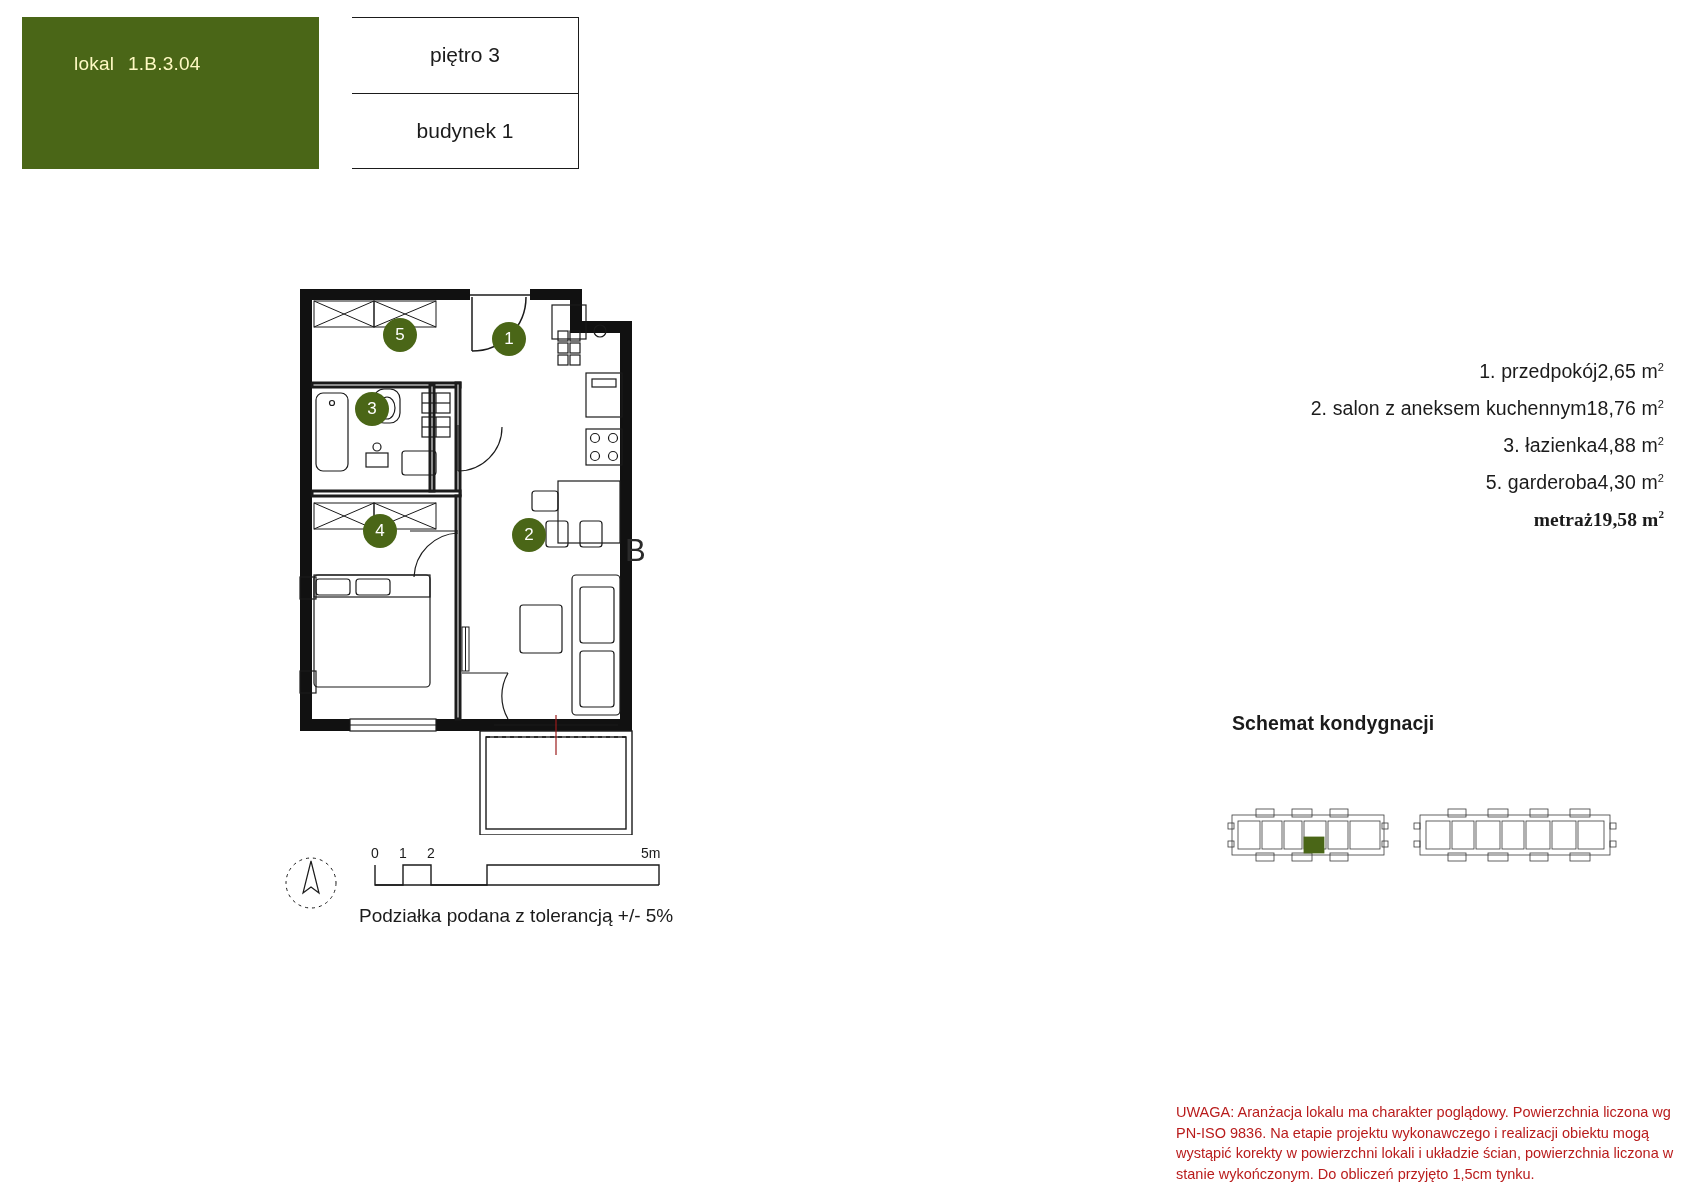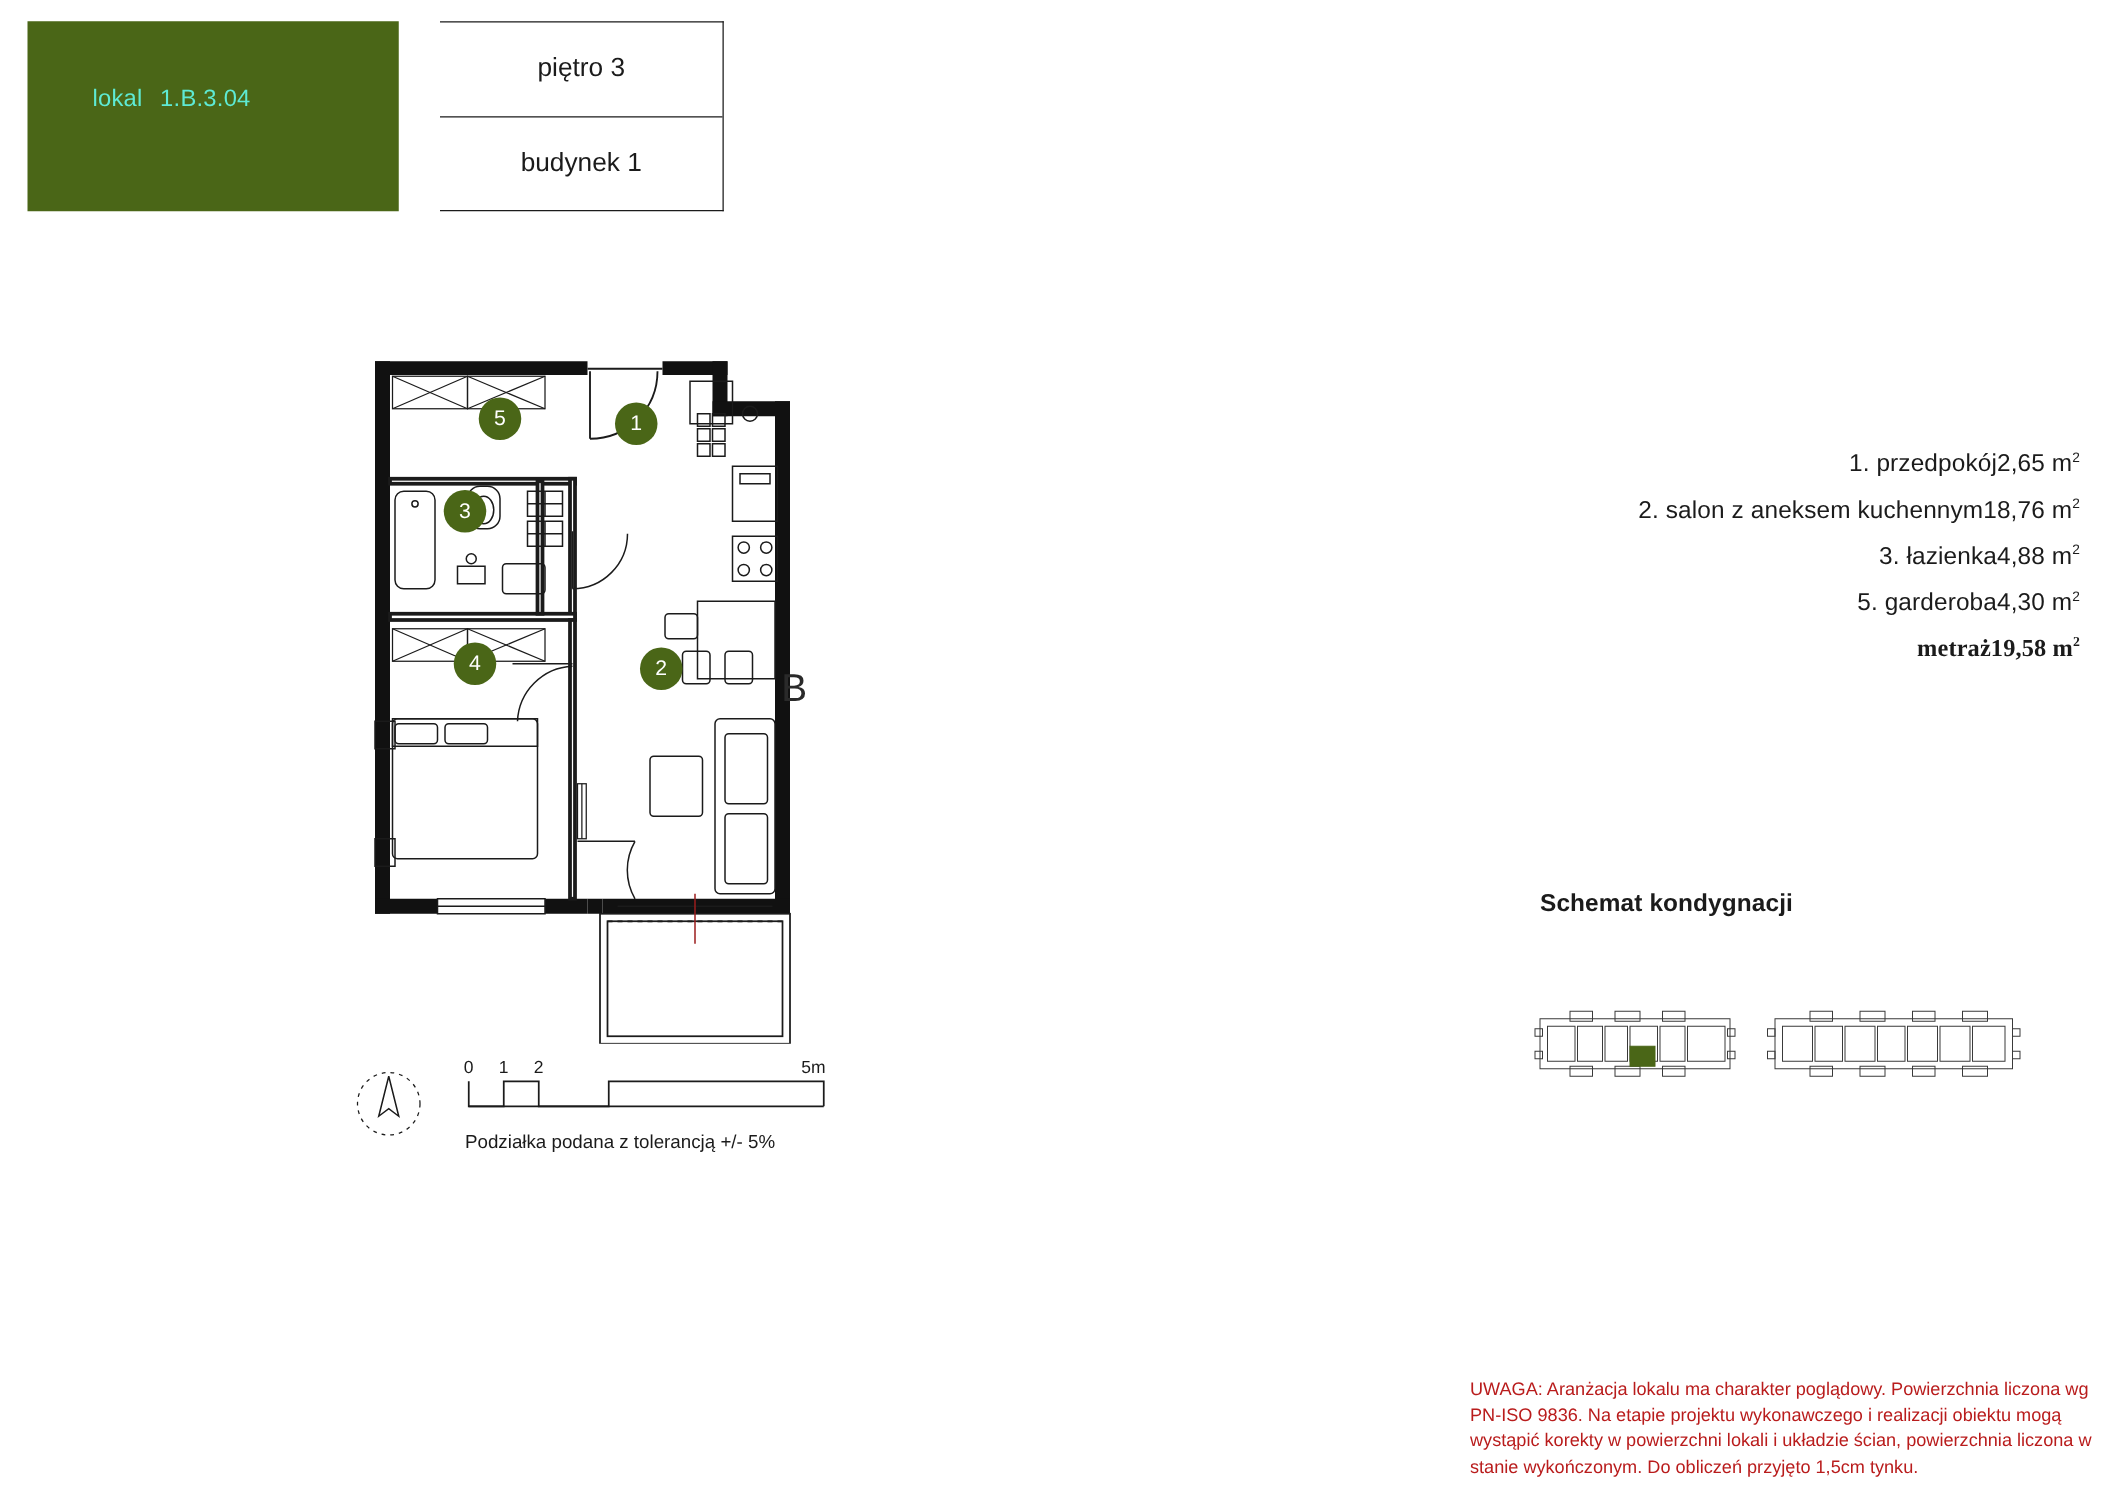--- a/index.html
+++ b/index.html
@@ -21,23 +21,23 @@
     position: absolute;
     left: 22px;
     top: 17px;
     display: flex;
     align-items: stretch;
   }
   #unit-block {
     width: 297px;
     height: 152px;
     background: #4a6617;
-    color: #5eead4;
+    color: #fef9c3;
     box-sizing: border-box;
-    padding: 52px 0 0 52px;
+    padding: 36px 0 0 52px;
   }
   #unit-row {
     display: flex;
     align-items: baseline;
     gap: 14px;
     font-size: 19px;
     letter-spacing: 0.2px;
   }
   #unit-code { font-size: 19px; }
   #area-row {
@@ -108,23 +108,23 @@
   
   #scale-area {
     position: absolute;
     left: 275px;
     top: 845px;
     width: 400px;
     height: 90px;
   }
   #scale-caption {
     position: absolute;
-    left: 97px;
+    left: 84px;
     top: 60px;
-    font-size: 15px;
+    font-size: 19px;
     white-space: nowrap;
   }
   .scale-tick-label {
     position: absolute;
     top: 0px;
     font-size: 14px;
   }
 
   
   #legend {

